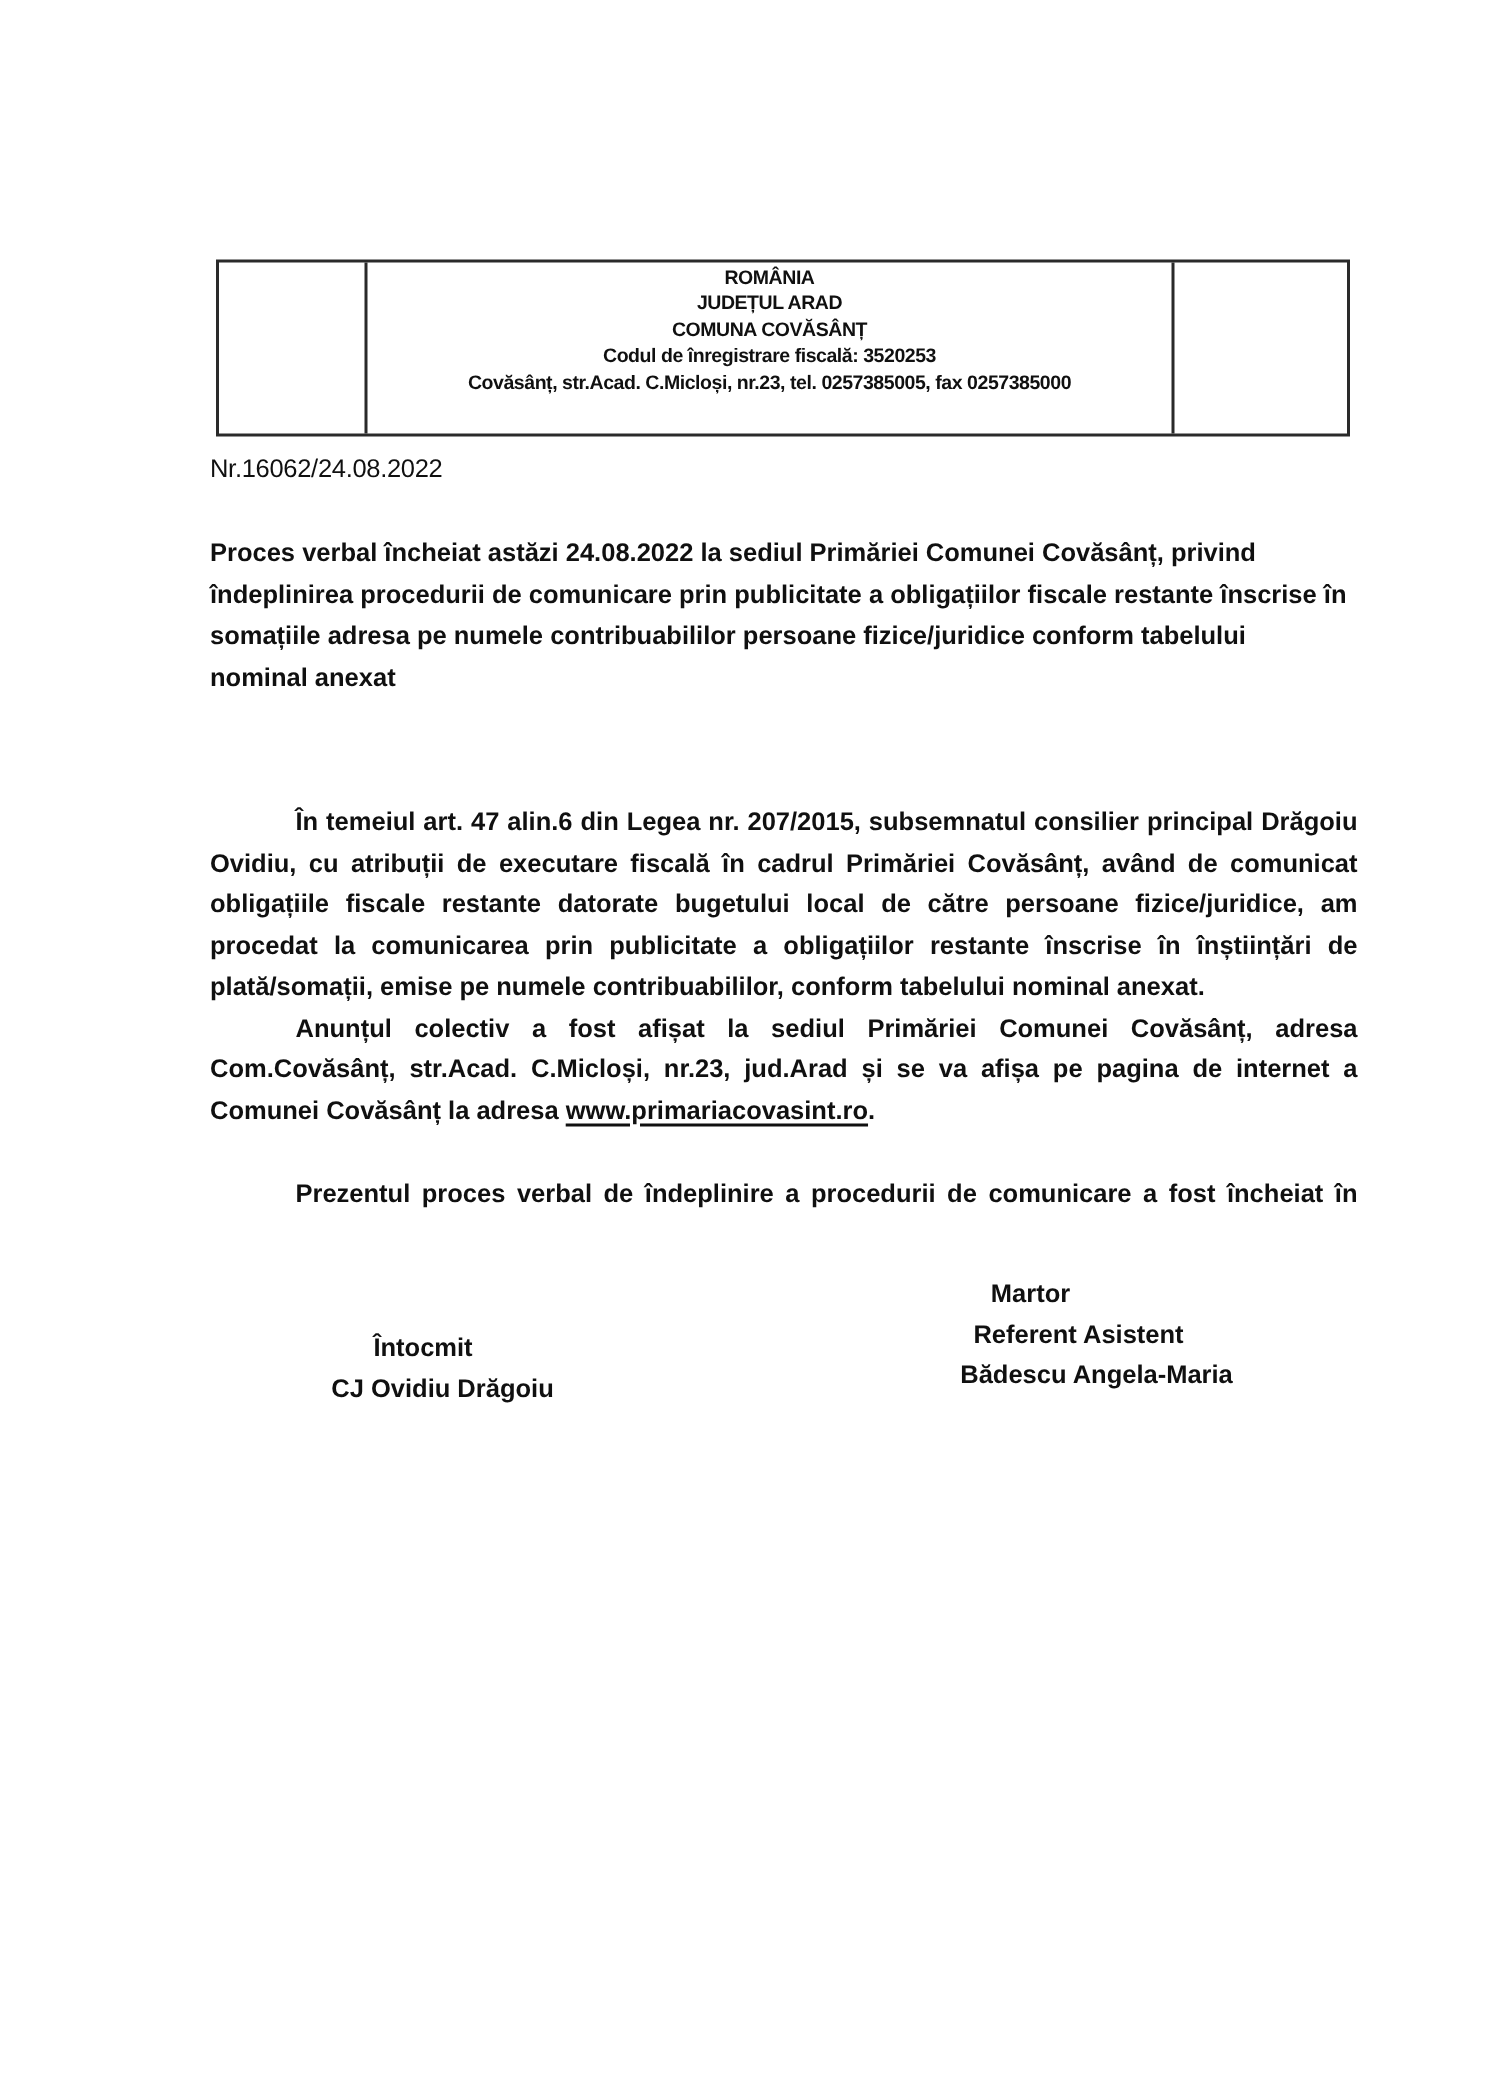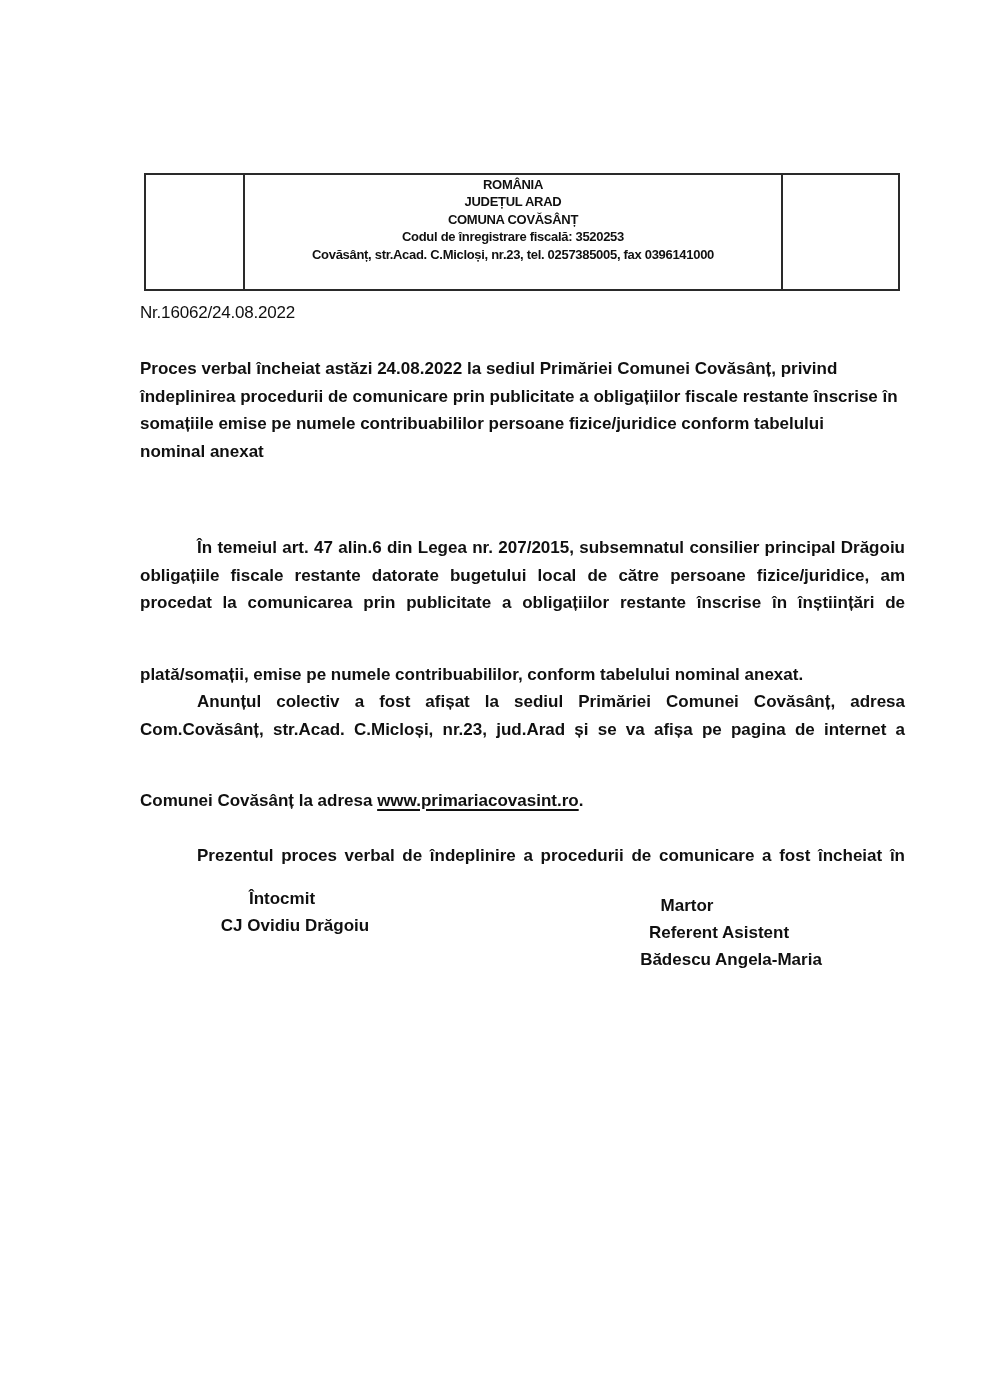--- a/index.html
+++ b/index.html
@@ -32,59 +32,60 @@
     position:absolute; left:140px; top:355px; width:765px;
     text-align:left; font-size:17px; line-height:27.5px;
   }
   
   .body-block {
     position:absolute; left:140px; top:534px; width:765px;
     font-size:17px; line-height:27.5px;
   }
   .line { text-align:justify; text-align-last:justify; }
   .line.first { text-indent:57px; }
-  .line.last  { text-align:left; text-align-last:left;margin-top:44px; }
+  .line.last  { text-align:left; text-align-last:left; }
   .para-gap { margin-top:27.5px; }
   
   .sig { position:absolute; text-align:center; font-size:17px; line-height:27px;margin-top:16px; }
   .sig-left  { left:189px; top:869px; width:212px; }
-  .sig-right { left:621px; top:876px; width:220px; }
+  .sig-right { left:621px; top:833px; width:220px; }
   .sig-left  .sig-heading { transform:translateX(-13px); }
   .sig-right .sig-heading { transform:translateX(-44px); }
   .sig-right .sig-role    { transform:translateX(-12px); }
 </style>
 </head>
 <body>
 
 <div class="page" style="--bg: #ffffff; --text: #101010; --border: #2a2a2a;">
 
   <div class="ht">
     <div class="ht-cell ht-left"></div>
     <div class="ht-cell ht-center">
       <div>ROMÂNIA</div>
       <div>JUDEȚUL ARAD</div>
       <div>COMUNA COVĂSÂNȚ</div>
       <div>Codul de înregistrare fiscală: 3520253</div>
-      <div>Covăsânț, str.Acad. C.Micloși, nr.23, tel. 0257385005, fax 0396141000</div>
+      <div>Covăsânț, str.Acad. C.Micloși, nr.23, tel. 0257385005, fax 0257385000</div>
     </div>
     <div class="ht-cell ht-right"></div>
   </div>
 
   <div class="doc-number">Nr.16062/24.08.2022</div>
 
   <div class="title">
     <div>Proces verbal încheiat astăzi 24.08.2022 la sediul Primăriei Comunei Covăsânț, privind</div>
     <div>îndeplinirea procedurii de comunicare prin publicitate a obligațiilor fiscale restante înscrise în</div>
-    <div>somațiile emise pe numele contribuabililor persoane fizice/juridice conform tabelului</div>
+    <div>somațiile adresa pe numele contribuabililor persoane fizice/juridice conform tabelului</div>
     <div>nominal anexat</div>
   </div>
 
   <div class="body-block">
     <div>
       <div class="line first">În temeiul art. 47 alin.6 din Legea nr. 207/2015, subsemnatul consilier principal Drăgoiu</div>
+      <div class="line">Ovidiu, cu atribuții de executare fiscală în cadrul Primăriei Covăsânț, având de comunicat</div>
       <div class="line">obligațiile fiscale restante datorate bugetului local de către persoane fizice/juridice, am</div>
       <div class="line">procedat la comunicarea prin publicitate a obligațiilor restante înscrise în înștiințări de</div>
       <div class="line last">plată/somații, emise pe numele contribuabililor, conform tabelului nominal anexat.</div>
     </div>
     <div>
       <div class="line first">Anunțul colectiv a fost afișat la sediul Primăriei Comunei Covăsânț, adresa</div>
       <div class="line">Com.Covăsânț, str.Acad. C.Micloși, nr.23, jud.Arad și se va afișa pe pagina de internet a</div>
       <div class="line last"><span>Comunei Covăsânț la adresa </span><span class="u">www.primariacovasint.ro</span><span>.</span></div>
     </div>
     <div class="para-gap">

